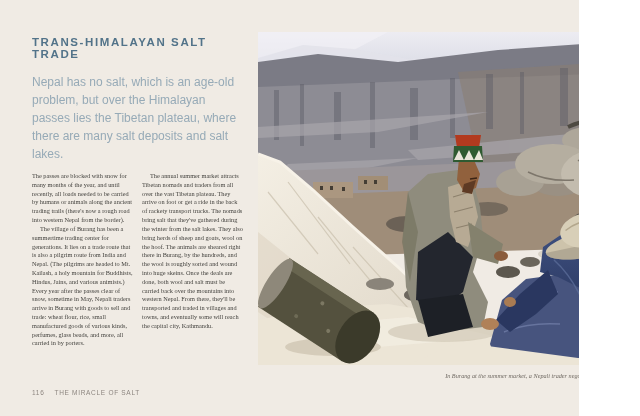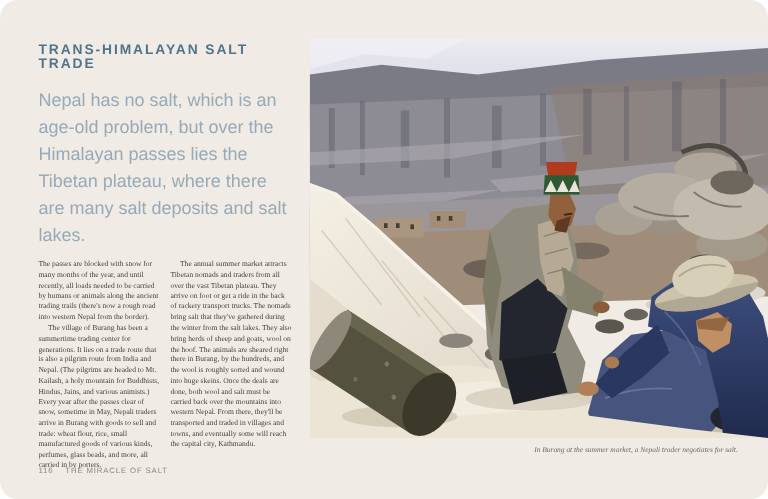--- a/index.html
+++ b/index.html
@@ -1,42 +1,41 @@
 <!DOCTYPE html>
 <html><head>
 <meta charset="utf-8">
 <style>
   html, body { margin: 0; padding: 0; }
   body { font-family: "Liberation Sans", sans-serif; }
   .spread {
     position: relative;
-    width: 640px;
+    width: 579px;
     height: 416px;
     background: #f0ebe4;
     overflow: hidden;
-    border-radius: 15px;
   }
   
   .left-page {
     position: absolute;
     left: 32px;
     top: 36px;
     width: 212px;
   }
   .section-title {
     font-family: "Liberation Sans", sans-serif;
     font-size: 11.5px;
     font-weight: bold;
     letter-spacing: 1.6px;
     color: #527389;
     margin: 0 0 13px 0;
   }
   .intro {
     font-family: "Liberation Sans", sans-serif;
-    font-size: 15px;
+    font-size: 12px;
     line-height: 1.5;
     color: #96aab7;
     margin: 11px 0 9px 0;
     width: 212px;
   }
   .columns {
     display: flex;
     gap: 9px;
     width: 211px;
   }

